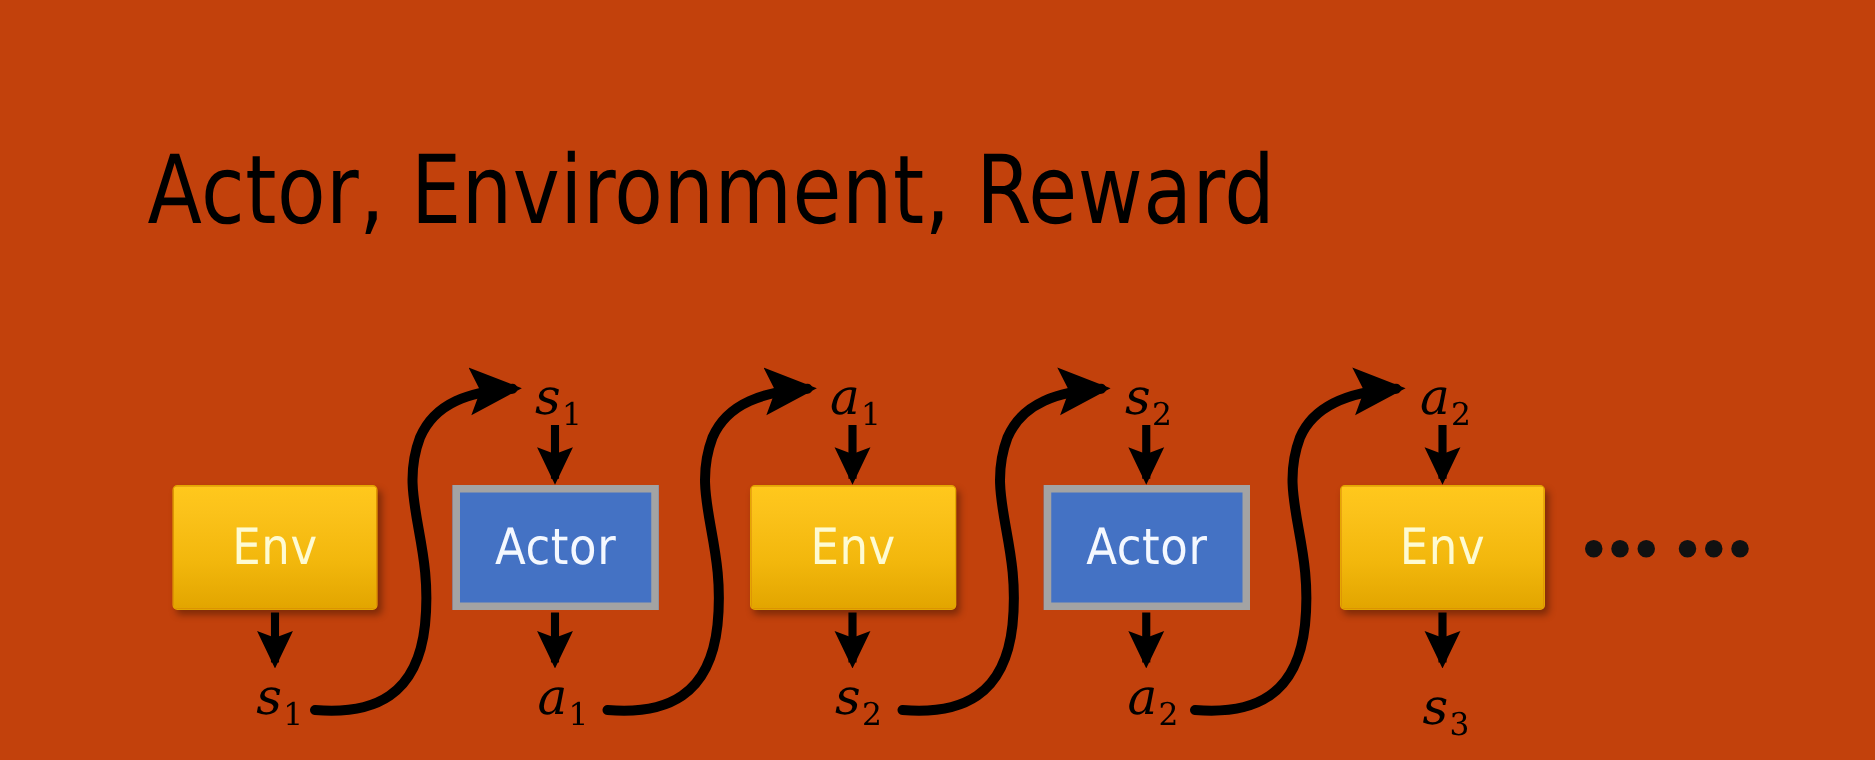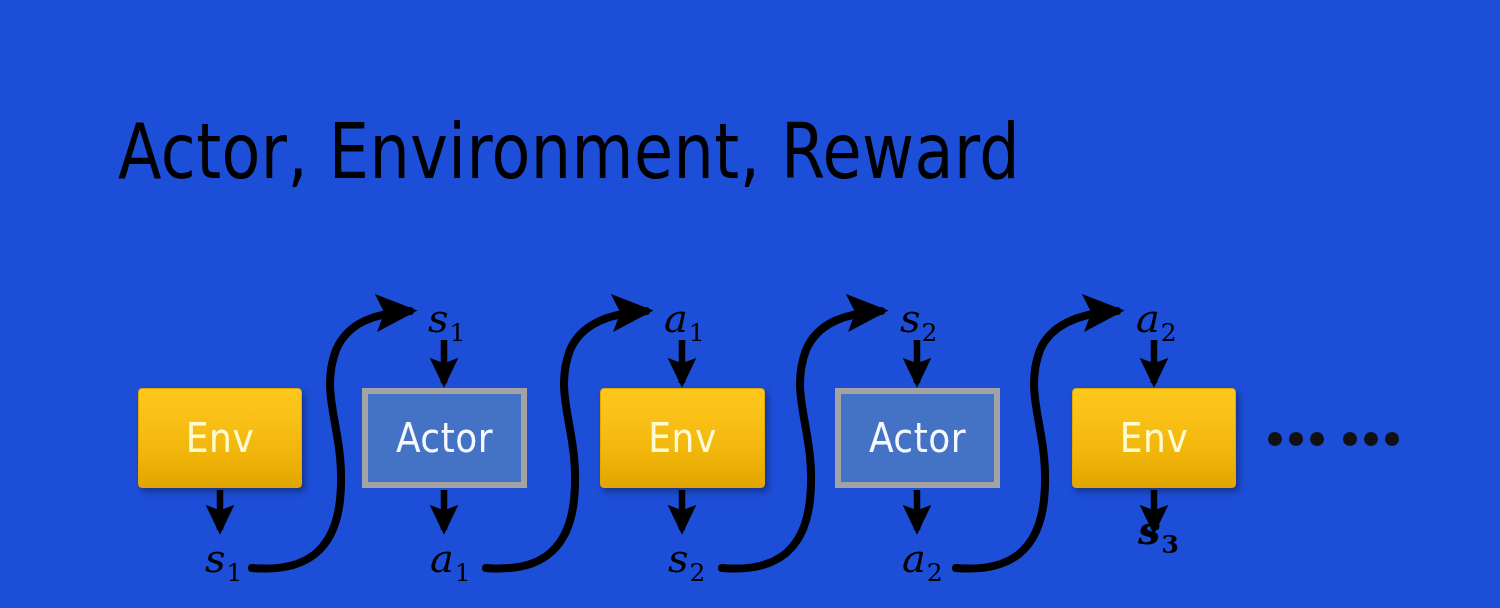--- a/index.html
+++ b/index.html
@@ -13,21 +13,21 @@
     overflow: hidden;
     font-family: "Liberation Sans", sans-serif;
     position: relative;
   }
 
   #slide {
     position: absolute;
     left: 0; top: 0;
     width: 1500px;
     height: 608px;
-    background: #1d4ed8;
+    background: #c2410c;
     text-align: right;
   }
 
   
   #slide-title {
     position: absolute;
     left: 118px;
     top: 112px;
     font-family: "DejaVu Sans Condensed", "Liberation Sans Narrow", "Liberation Sans", sans-serif;
     font-size: 76px;
@@ -207,21 +207,21 @@
     </div>
     <div class="var-label" style="left:430px; top:538px;">
       <span>a</span><span class="sub">1</span>
     </div>
     <div class="var-label" style="left:668px; top:538px;">
       <span>s</span><span class="sub">2</span>
     </div>
     <div class="var-label" style="left:902px; top:538px;">
       <span>a</span><span class="sub">2</span>
     </div>
-    <div class="var-label" style="left:1138px; top:510px;font-weight:bold;">
+    <div class="var-label" style="left:1138px; top:546px;">
       <span>s</span><span class="sub">3</span>
     </div>
 
     <div id="ellipsis">
       <span class="dot"></span>
       <span class="dot"></span>
       <span class="dot"></span>
       <span class="gap"></span>
       <span class="dot"></span>
       <span class="dot"></span>

